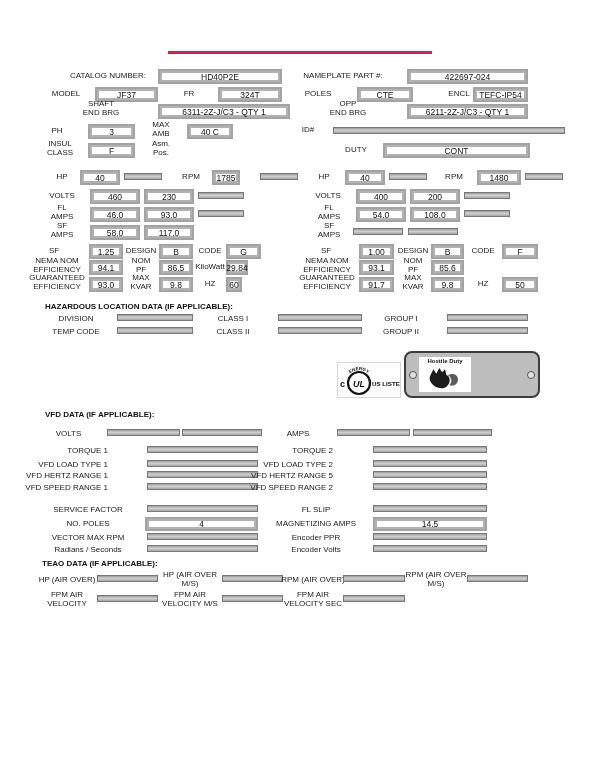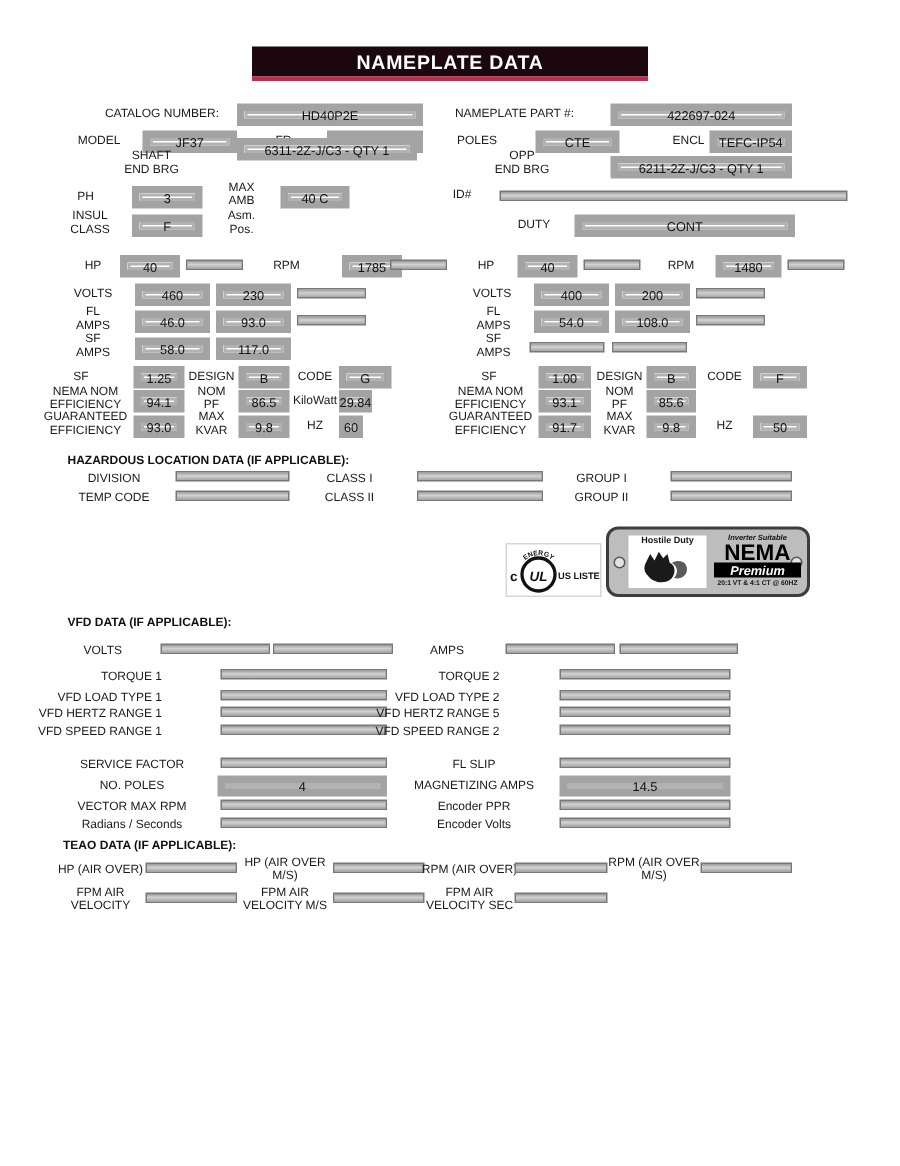--- a/index.html
+++ b/index.html
@@ -5,21 +5,21 @@
   html,body{margin:0;padding:0;background:#fff;}
   .page{position:relative;width:600px;height:777px;background:#fff;
         font-family:"Liberation Sans", sans-serif;color:#141414;overflow:hidden;}
   .titlebar{position:absolute;left:168px;top:31px;width:264px;height:20px;background:#1b070d;
             display:flex;align-items:center;justify-content:center;}
   .titlebar span{color:#fff;font-size:13px;font-weight:bold;letter-spacing:.5px;}
   .stripe{position:absolute;left:168px;top:51px;width:264px;height:3px;background:#c22a50;}
   .lbl{position:absolute;font-size:8px;line-height:8.5px;text-align:center;white-space:pre-line;color:#1a1a1a;}
   .lblr{text-align:right;}
   .hdg{position:absolute;font-size:8px;font-weight:bold;color:#111;}
-  .box{position:absolute;height:15px;background:#fff;border:5px solid #a3a3a3;
+  .box{position:absolute;height:15px;background:#fff;border:2px solid #a3a3a3;
        box-shadow:inset 0 0 0 2px #b2b2b2;display:flex;align-items:center;justify-content:center;
        font-size:8.5px;color:#111;box-sizing:border-box;}
   .box.sm{height:14px;}
   .bar{position:absolute;height:7px;border:1px solid #787878;box-sizing:border-box;
        background:linear-gradient(180deg,#9a9a9a,#d2d2d2 45%,#a6a6a6);}
   
   .ulbox{position:absolute;left:337px;top:362px;width:62px;height:34px;background:#fff;border:1px solid #d6d6d6;}
   
   .nema-plate{position:absolute;left:404px;top:351px;width:136px;height:47px;background:#bdbdbd;
               border:2px solid #3d3d3d;border-radius:8px;box-sizing:border-box;}
@@ -30,42 +30,39 @@
   .inv{font-size:5px;font-weight:bold;font-style:italic;line-height:6px;}
   .nema-word{font-size:15px;font-weight:900;line-height:13px;letter-spacing:0;color:#000;}
   .premium{background:#000;color:#fff;font-size:8.5px;font-style:italic;font-weight:bold;line-height:10px;margin:0 3px;}
   .rating{font-size:4.5px;font-weight:bold;line-height:5px;margin-top:1px;}
 </style>
 </head>
 <body>
 
 <div class="page">
 
-  <div class="titlebar">
-    <span>NAMEPLATE DATA</span>
-  </div>
   <div class="stripe"></div>
 
   <div class="lbl" style="left:63px;top:72px;width:90px">CATALOG NUMBER:</div>
   <div class="box" style="left:158px;top:69px;width:124px">HD40P2E</div>
   <div class="lbl" style="left:298px;top:72px;width:90px">NAMEPLATE PART #:</div>
   <div class="box" style="left:407px;top:69px;width:121px">422697-024</div>
 
   <div class="lbl" style="left:46px;top:90px;width:40px">MODEL</div>
   <div class="box" style="left:95px;top:87px;width:63px">JF37</div>
   <div class="lbl" style="left:176px;top:90px;width:26px">FR</div>
   <div class="box" style="left:218px;top:87px;width:64px">324T</div>
   <div class="lbl" style="left:302px;top:90px;width:32px">POLES</div>
   <div class="box" style="left:357px;top:87px;width:56px">CTE</div>
   <div class="lbl" style="left:442px;top:90px;width:34px">ENCL</div>
   <div class="box" style="left:473px;top:87px;width:55px">TEFC-IP54</div>
 
   <div class="lbl" style="left:70px;top:100px;width:62px">SHAFT
 END BRG</div>
-  <div class="box" style="left:158px;top:92px;width:120px">6311-2Z-J/C3 - QTY 1</div>
+  <div class="box" style="left:158px;top:104px;width:132px">6311-2Z-J/C3 - QTY 1</div>
   <div class="lbl" style="left:318px;top:100px;width:60px">OPP
 END BRG</div>
   <div class="box" style="left:407px;top:104px;width:121px">6211-2Z-J/C3 - QTY 1</div>
 
   <div class="lbl" style="left:45px;top:127px;width:24px">PH</div>
   <div class="box" style="left:88px;top:124px;width:47px">3</div>
   <div class="lbl" style="left:144px;top:121px;width:34px">MAX
 AMB</div>
   <div class="box" style="left:187px;top:124px;width:46px">40 C</div>
   <div class="lbl" style="left:296px;top:126px;width:24px">ID#</div>
@@ -76,21 +73,21 @@
   <div class="box" style="left:88px;top:143px;width:47px">F</div>
   <div class="lbl" style="left:144px;top:140px;width:34px">Asm.
 Pos.</div>
   <div class="lbl" style="left:338px;top:146px;width:36px">DUTY</div>
   <div class="box" style="left:383px;top:143px;width:147px">CONT</div>
 
   <div class="lbl" style="left:50px;top:173px;width:24px">HP</div>
   <div class="box" style="left:80px;top:170px;width:40px">40</div>
   <div class="bar" style="left:124px;top:173px;width:38px"></div>
   <div class="lbl" style="left:174px;top:173px;width:34px">RPM</div>
-  <div class="box" style="left:228px;top:170px;width:40px">1785</div>
+  <div class="box" style="left:212px;top:170px;width:28px">1785</div>
   <div class="bar" style="left:260px;top:173px;width:38px"></div>
   <div class="lbl" style="left:312px;top:173px;width:24px">HP</div>
   <div class="box" style="left:345px;top:170px;width:40px">40</div>
   <div class="bar" style="left:389px;top:173px;width:38px"></div>
   <div class="lbl" style="left:437px;top:173px;width:34px">RPM</div>
   <div class="box" style="left:477px;top:170px;width:44px">1480</div>
   <div class="bar" style="left:525px;top:173px;width:38px"></div>
 
   <div class="lbl" style="left:40px;top:192px;width:44px">VOLTS</div>
   <div class="box" style="left:90px;top:189px;width:50px">460</div>
@@ -196,26 +193,20 @@
   <div class="nema-plate">
     <div class="hole" style="left:3px"></div>
     <div class="hole" style="right:3px"></div>
     <div class="hd-panel">
       <div class="hd-title">Hostile Duty</div>
       <svg width="36" height="26" viewBox="0 0 24 18">
         <path d="M2 7 L4 3 L6 6 L8 2 L10 5 L12 3 L13 7 C16 8 16 13 13 15 C10 17 5 16 3 13 C1 11 1 9 2 7 Z" fill="#1a1a1a"></path>
         <path d="M14 7 C18 5 21 7 21 10 C21 13 18 15 15 14 C17 12 17 9 14 7 Z" fill="#5a5a5a"></path>
       </svg>
     </div>
-    <div class="nema-right">
-      <div class="inv">Inverter Suitable</div>
-      <div class="nema-word">NEMA</div>
-      <div class="premium">Premium</div>
-      <div class="rating">20:1 VT &amp; 4:1 CT @ 60HZ</div>
-    </div>
   </div>
 
   <div class="hdg" style="left:45px;top:410px">VFD DATA (IF APPLICABLE):</div>
   <div class="lbl" style="left:46px;top:430px;width:45px">VOLTS</div>
   <div class="bar" style="left:107px;top:429px;width:73px"></div>
   <div class="bar" style="left:182px;top:429px;width:80px"></div>
   <div class="lbl" style="left:278px;top:430px;width:40px">AMPS</div>
   <div class="bar" style="left:337px;top:429px;width:73px"></div>
   <div class="bar" style="left:413px;top:429px;width:79px"></div>
 

